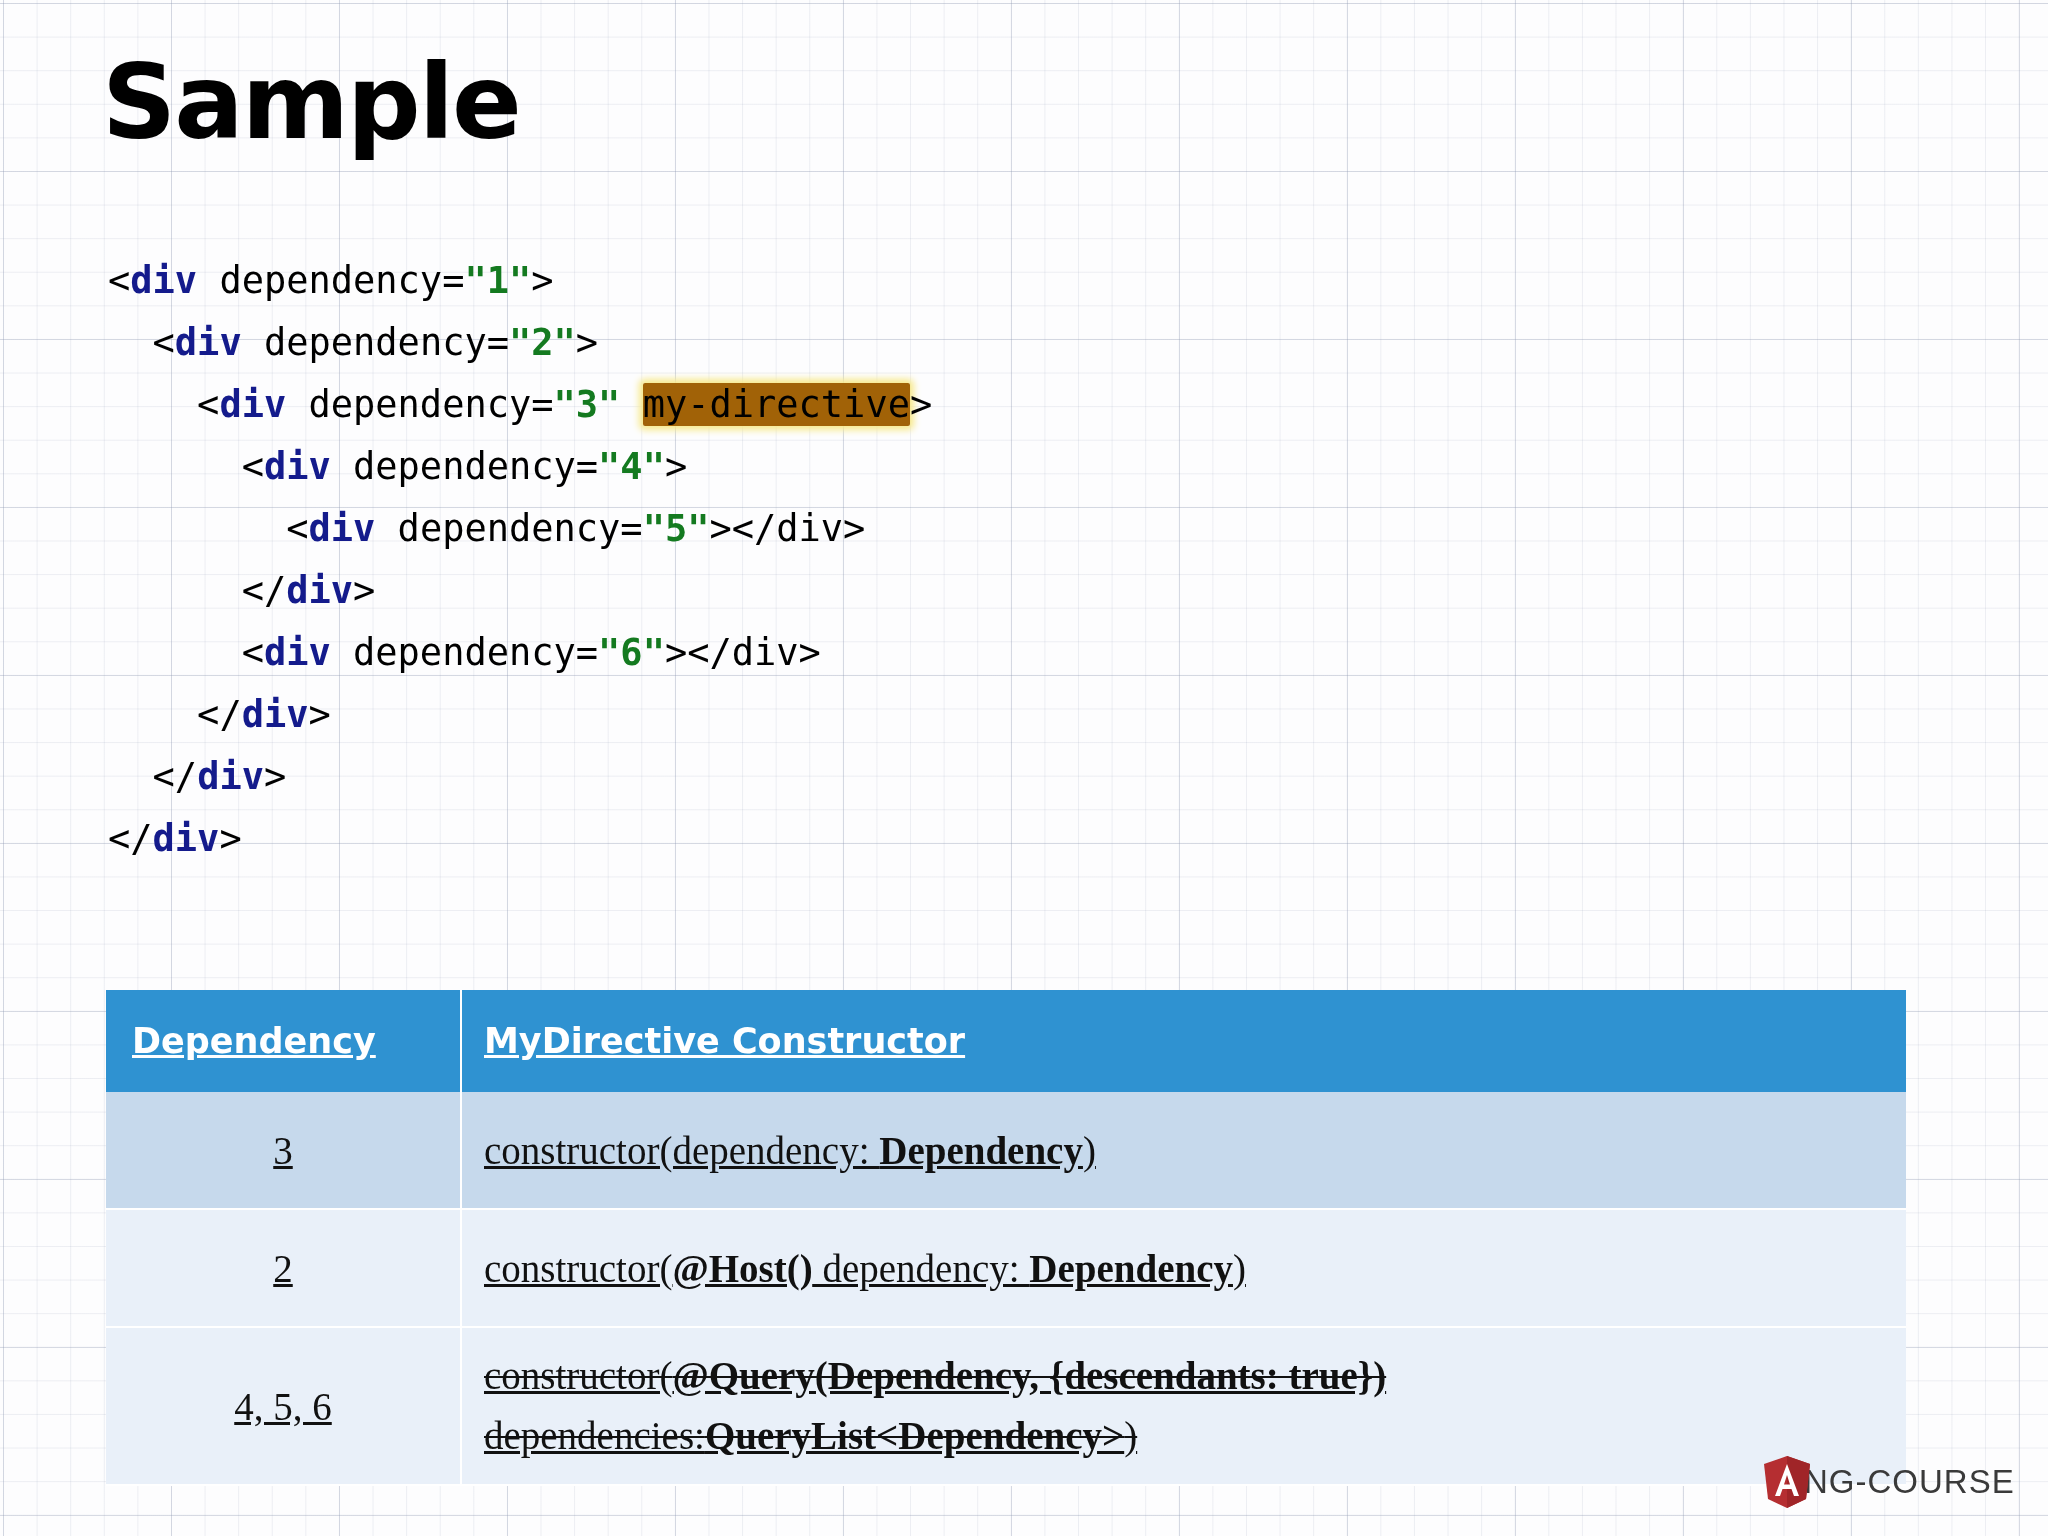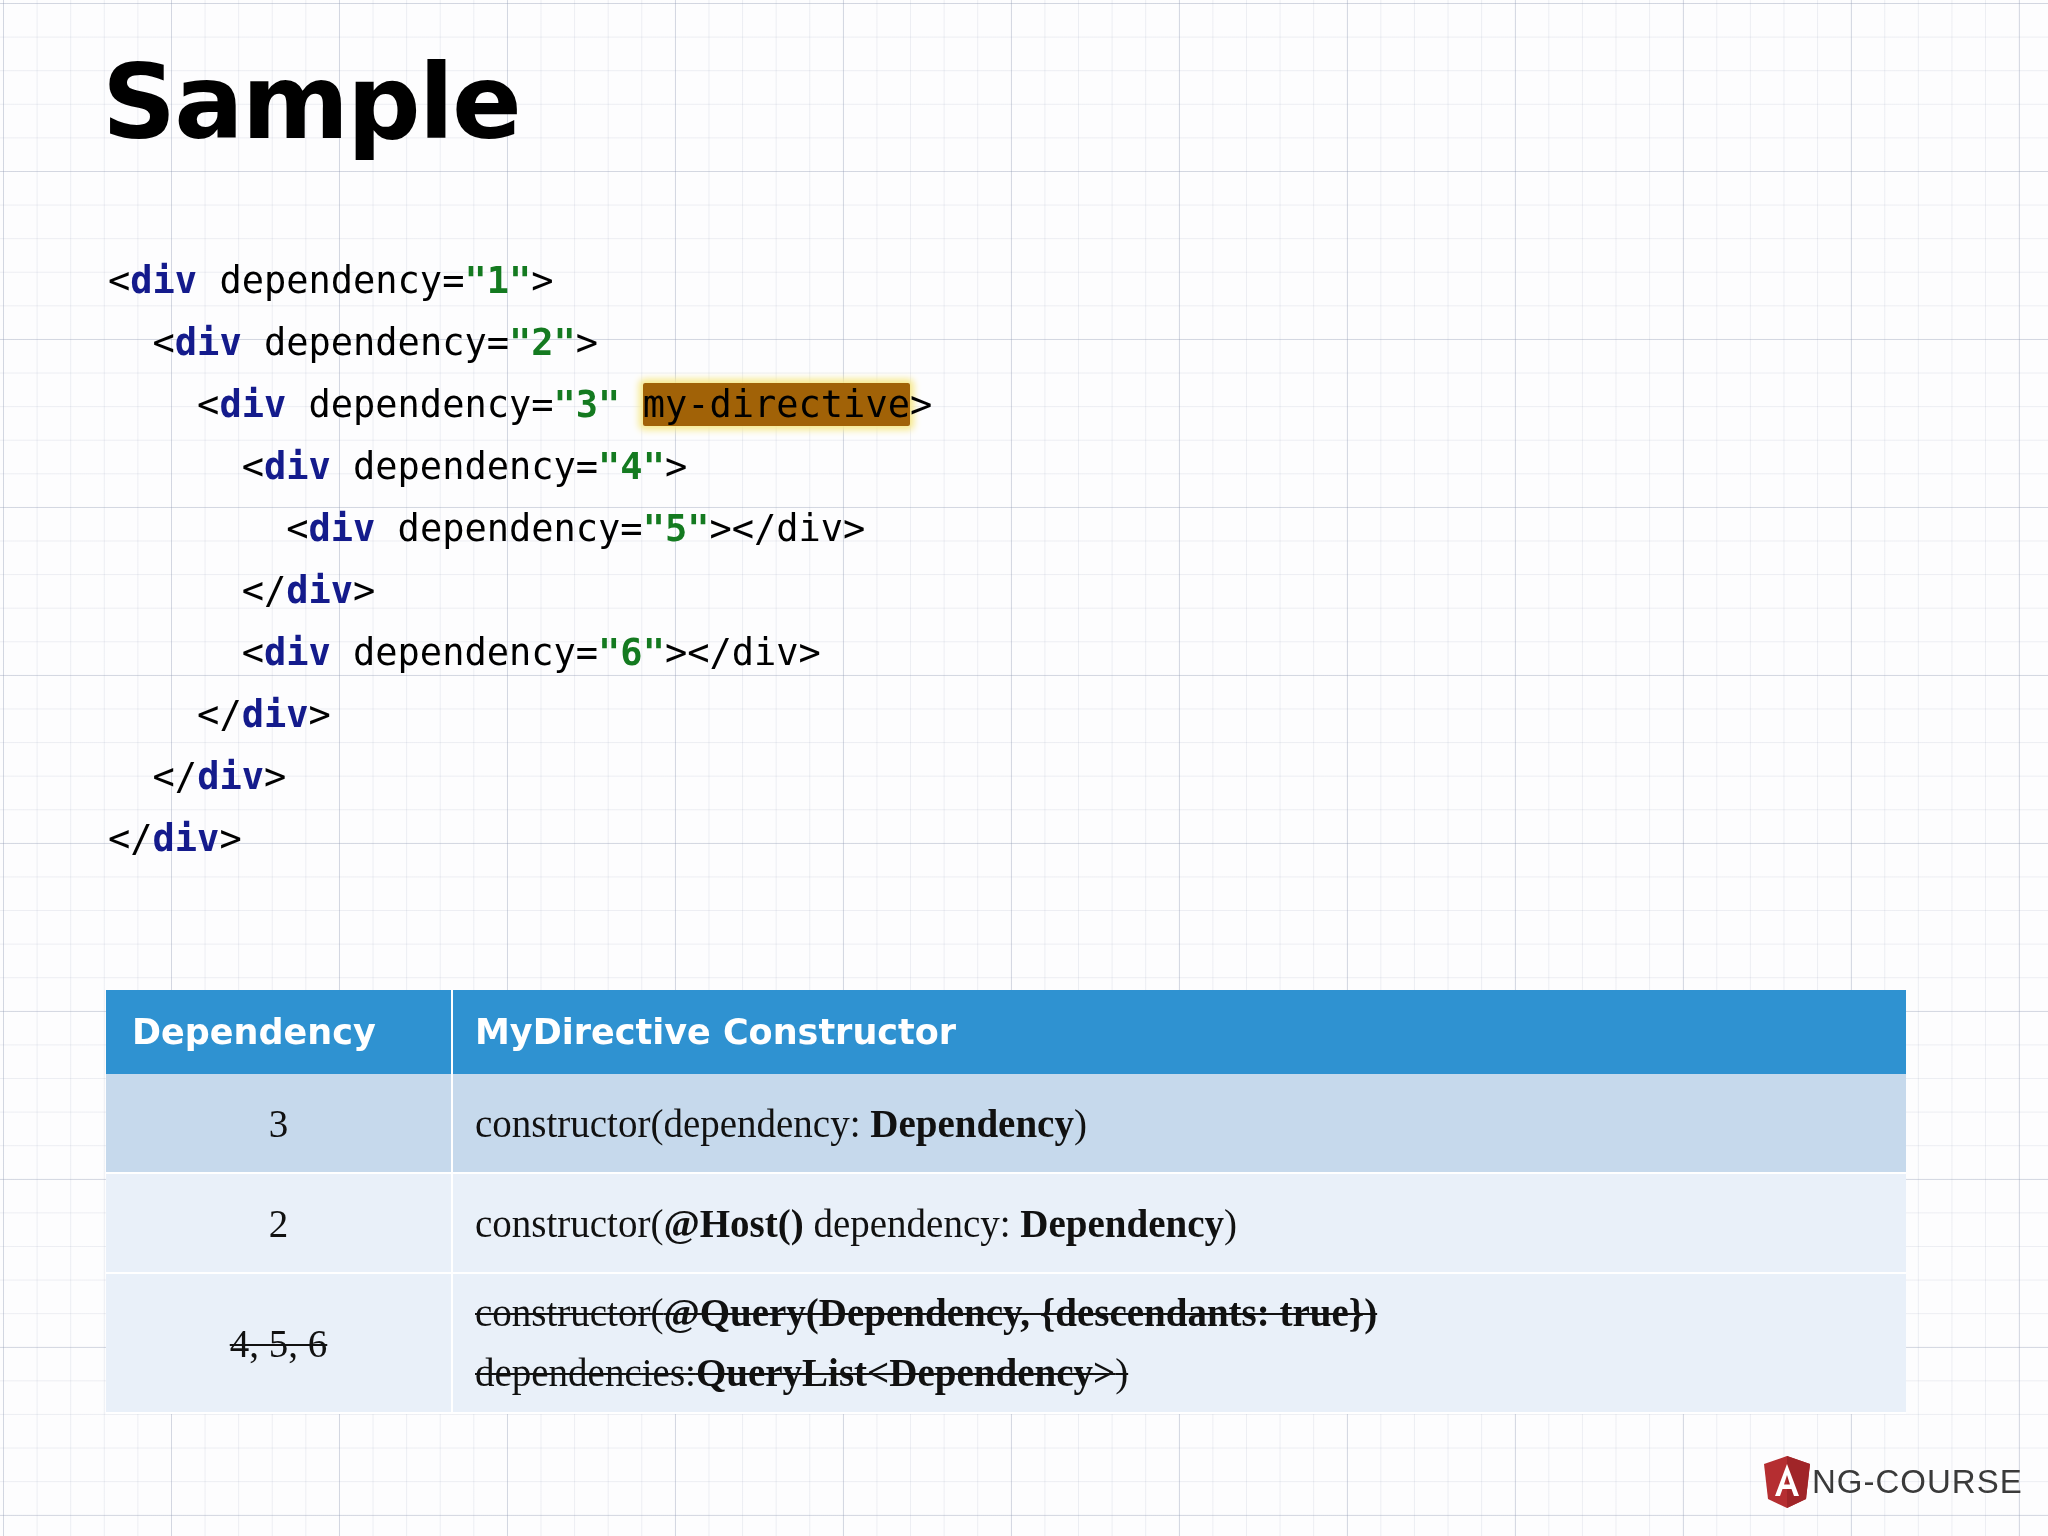--- a/index.html
+++ b/index.html
@@ -66,22 +66,23 @@
   
   .dep-table {
     position: absolute;
     left: 106px;
     top: 990px;
     width: 1800px;
     border-collapse: collapse;
     table-layout: fixed;
   }
   .dep-table th, .dep-table td {
-    padding: 7px;
+    padding: 16px;
     vertical-align: middle;
+    text-decoration: underline;
   }
   .dep-table thead th {
     background-color: #2f92d1;
     color: #ffffff;
     font-family: "DejaVu Sans", sans-serif;
     font-weight: bold;
     font-size: 35px;
     height: 70px;
     text-align: left;
     border-right: 2px solid #ffffff;
@@ -117,21 +118,21 @@
   .bold { font-weight: bold; }
   .ctor-line2 { display: block; text-align: left; padding-right: 18px; }
 
   
   .logo {
     position: absolute;
     left: 1762px;
     top: 1455px;
     display: flex;
     align-items: center;
-    gap: 8px;
+    gap: 0;
   }
   .logo-shield {
     position: relative;
     width: 50px;
     height: 54px;
   }
   .logo-shield svg { display: block; }
   .logo-text {
     font-family: "Liberation Sans", sans-serif;
     font-size: 33px;

